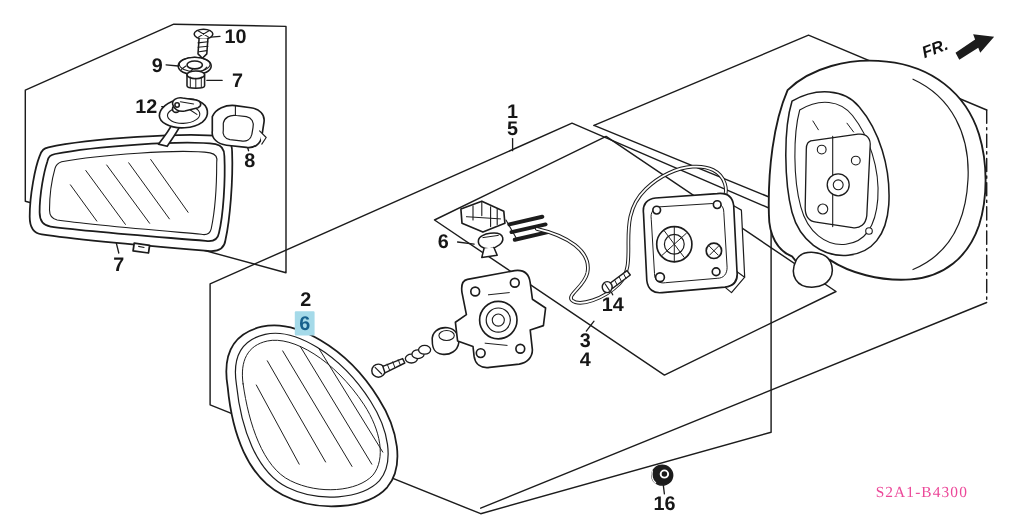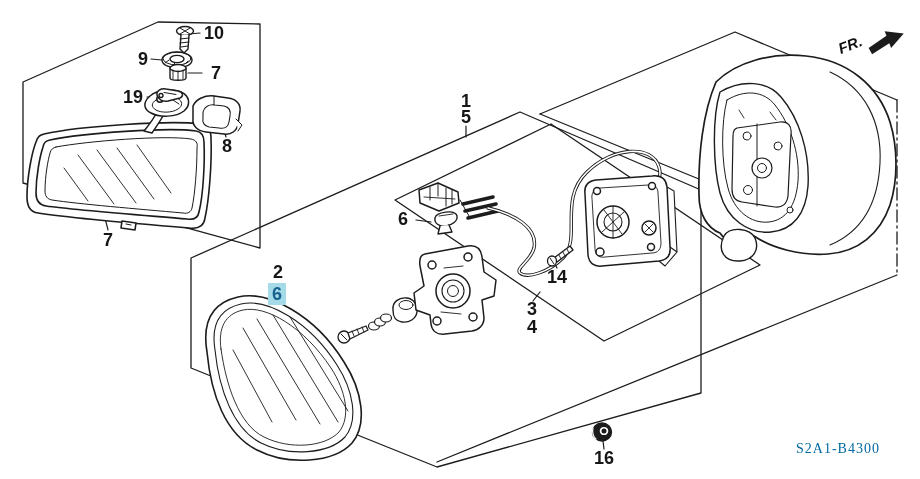--- a/index.html
+++ b/index.html
@@ -5,21 +5,21 @@
   html,body{margin:0;padding:0;background:#ffffff;}
   #stage{position:relative;width:920px;height:479px;background:#ffffff;overflow:hidden;
          font-family:"Liberation Sans", sans-serif;}
   #art{position:absolute;left:0;top:0;}
   .plabel{position:absolute;transform:translate(-50%,-50%);font-weight:bold;
           font-size:18px;line-height:1;color:#161616;letter-spacing:0;}
   .plabel.hl{padding:2px 4px;border-radius:1px;}
   #frlabel{position:absolute;left:838px;top:36px;transform:rotate(-21deg);
            font-weight:bold;font-style:italic;font-size:15px;color:#111;}
   #diagcode{position:absolute;left:788px;top:441px;width:100px;text-align:center;
-            font-family:"Liberation Serif", serif;font-size:14px;color:#0369a1;
+            font-family:"Liberation Serif", serif;font-size:14px;color:#ec4899;
             letter-spacing:1px;}
 </style>
 </head>
 <body>
 
 <div id="stage">
 
   <svg id="art" width="920" height="479" viewBox="0 0 920 479">
     <g fill="none" stroke="#1c1c1c" stroke-width="1.3" stroke-linejoin="round" stroke-linecap="round">
 
@@ -220,21 +220,21 @@
       <g transform="translate(869,49) rotate(-21)">
         <path d="M0,-1 L21,-6 L21,-11 L38,-2 L21,7 L21,2 L1,6 Z" fill="#1c1c1c" stroke="none"></path>
       </g>
     </g>
   </svg>
 
   <div id="labels">
       <span class="plabel" style="left: 214px; top: 33px;">10</span>
       <span class="plabel" style="left: 143px; top: 59px;">9</span>
       <span class="plabel" style="left: 216px; top: 73px;">7</span>
-      <span class="plabel" style="left: 133px; top: 97px;">19</span>
+      <span class="plabel" style="left: 133px; top: 97px;">12</span>
       <span class="plabel" style="left: 227px; top: 146px;">8</span>
       <span class="plabel" style="left: 108px; top: 240px;">7</span>
       <span class="plabel" style="left: 466px; top: 101px;">1</span>
       <span class="plabel" style="left: 466px; top: 117px;">5</span>
       <span class="plabel" style="left: 403px; top: 219px;">6</span>
       <span class="plabel" style="left: 278px; top: 272px;">2</span>
       <span class="plabel hl" style="left: 277px; top: 294px; background: rgb(165, 218, 233); color: rgb(23, 97, 141);">6</span>
       <span class="plabel" style="left: 532px; top: 309px;">3</span>
       <span class="plabel" style="left: 532px; top: 327px;">4</span>
       <span class="plabel" style="left: 557px; top: 277px;">14</span>

